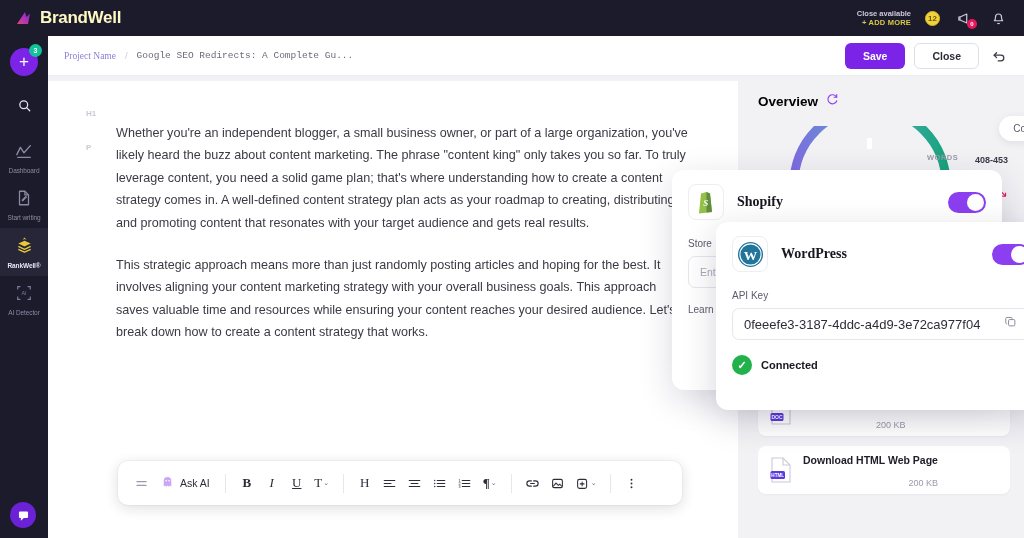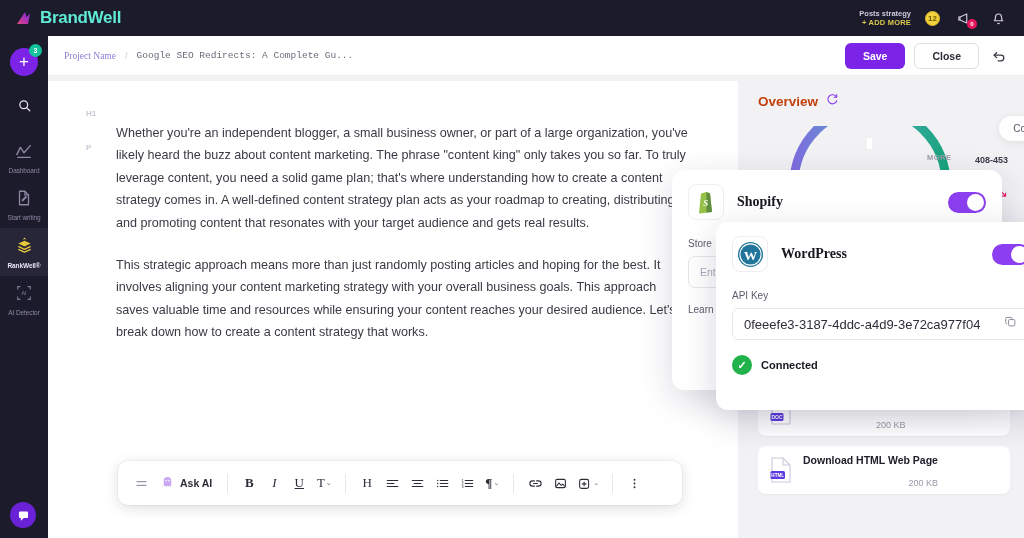--- a/index.html
+++ b/index.html
@@ -12,21 +12,21 @@
   #app { position: relative; width: 1024px; height: 538px; background: #f4f5f7; }
 
   
   .topbar {
     position: absolute; left: 0; top: 0; width: 1024px; height: 36px;
     background: #1c1b2b; display: flex; align-items: center;
   }
   .brand { display: flex; align-items: center; gap: 7px; padding-left: 14px; }
   .brand-mark { width: 19px; height: 19px; position: relative; }
   .brand-name {
-    color: #5eead4; font-size: 17px; font-weight: 700; letter-spacing: -0.3px;
+    color: #fef9c3; font-size: 17px; font-weight: 700; letter-spacing: -0.3px;
   }
   .topbar-right {
     margin-left: auto; display: flex; align-items: center; gap: 14px; padding-right: 16px;
   }
   .posts-block { text-align: right; line-height: 1.25; }
   .posts-avail { color: #cfc9dd; font-size: 7.5px; font-weight: 600; }
   .add-more { color: #d9c84a; font-size: 7.5px; font-weight: 700; letter-spacing: 0.2px; }
   .coin {
     width: 15px; height: 15px; border-radius: 50%;
     background: #f2d23c; color: #6b5a00; font-size: 8px; font-weight: 700;
@@ -131,30 +131,30 @@
   .fmt-btn {
     min-width: 22px; height: 26px; display: flex; align-items: center;
     justify-content: center; cursor: pointer; color: #2d2d38; font-size: 13px;
     padding: 0 3px; border-radius: 4px;
   }
   .fmt-sep { width: 1px; height: 19px; background: #e6e6ec; margin: 0 7px; }
   .ask-ai {
     display: flex; align-items: center; gap: 5px; cursor: pointer;
     padding: 0 5px; height: 26px;
   }
-  .ask-ai-label { font-size: 10.5px; font-weight: 700; color: #2d2d38; }
+  .ask-ai-label { font-size: 10.5px; font-weight: 400; color: #2d2d38; }
   .chev { font-size: 7px; color: #6b6b7a; margin-left: 1px; }
 
   
   .rightpanel {
     position: absolute; left: 690px; top: 40px; width: 286px; height: 462px;
     background: #f2f2f5; padding: 16px 14px 0 20px; overflow: hidden;
   }
   .ov-head { display: flex; align-items: center; gap: 8px; }
-  .ov-title { font-size: 13.5px; font-weight: 700; color: #c2410c; }
+  .ov-title { font-size: 13.5px; font-weight: 700; color: #000000; }
   .ov-pill {
     position: absolute; right: -16px; top: 40px; background: #fff;
     border-radius: 16px; padding: 7px 14px; font-size: 10px; color: #5a5a6b;
     box-shadow: 0 2px 8px rgba(0,0,0,0.08); white-space: nowrap;
   }
   .gauge-wrap { position: relative; margin-top: 16px; height: 70px; }
   .words-box { position: absolute; right: 2px; top: 20px; text-align: left; }
   .words-label { font-size: 7.5px; color: #9b9bab; font-weight: 700; letter-spacing: 0.5px; }
   .words-range { font-size: 9px; color: #3a3a48; font-weight: 700; margin-left: 48px; margin-top:-9px;}
   .words-dashes { font-size: 13px; color: #2a2a38; letter-spacing: 1px; margin-top: 3px; font-weight:700;}
@@ -232,21 +232,21 @@
           </linearGradient>
             </defs>
           <path d="M3 15 L11 3 L12.5 8 L16 4.5 L14 15 Z" fill="url(#bg1)"></path>
         </svg>
       </span>
       <span class="brand-name">BrandWell</span>
     </div>
 
     <div class="topbar-right">
       <div class="posts-block">
-        <div class="posts-avail">Posts strategy</div>
+        <div class="posts-avail">Close available</div>
         <div class="add-more">+ ADD MORE</div>
       </div>
       <div class="coin">12</div>
       <div class="ic-btn">
         <svg width="15" height="15" viewBox="0 0 20 20" fill="none" stroke="#cfc9dd" stroke-width="1.6">
           <path d="M4 8 L13 4 V16 L4 12 Z" stroke-linejoin="round"></path>
           <path d="M4 8 H2.5 V12 H4"></path>
         </svg>
         <span class="ic-badge">0</span>
       </div>
@@ -373,21 +373,21 @@
               <linearGradient id="gg" x1="0" y1="0" x2="1" y2="0">
             <stop offset="0" stop-color="#7e6ce0"></stop>
                 <stop offset="0.5" stop-color="#4fb0c4"></stop>
             <stop offset="1" stop-color="#19a37c"></stop>
           </linearGradient>
             </defs>
           <path d="M14 58 A76 76 0 0 1 166 58" fill="none" stroke="url(#gg)" stroke-width="9" stroke-linecap="round"></path>
           <rect x="87" y="12" width="5" height="11" fill="#ffffff"></rect>
         </svg>
         <div class="words-box">
-          <span class="words-label">MORE</span>
+          <span class="words-label">WORDS</span>
           <div class="words-range">408-453</div>
           <div class="words-dashes">- - - -</div>
           <div class="words-arrow">↘</div>
         </div>
       </div>
 
       <div class="file-list">
         <div class="file-row">
           <span class="file-ic">
             <svg width="22" height="26" viewBox="0 0 22 26">

